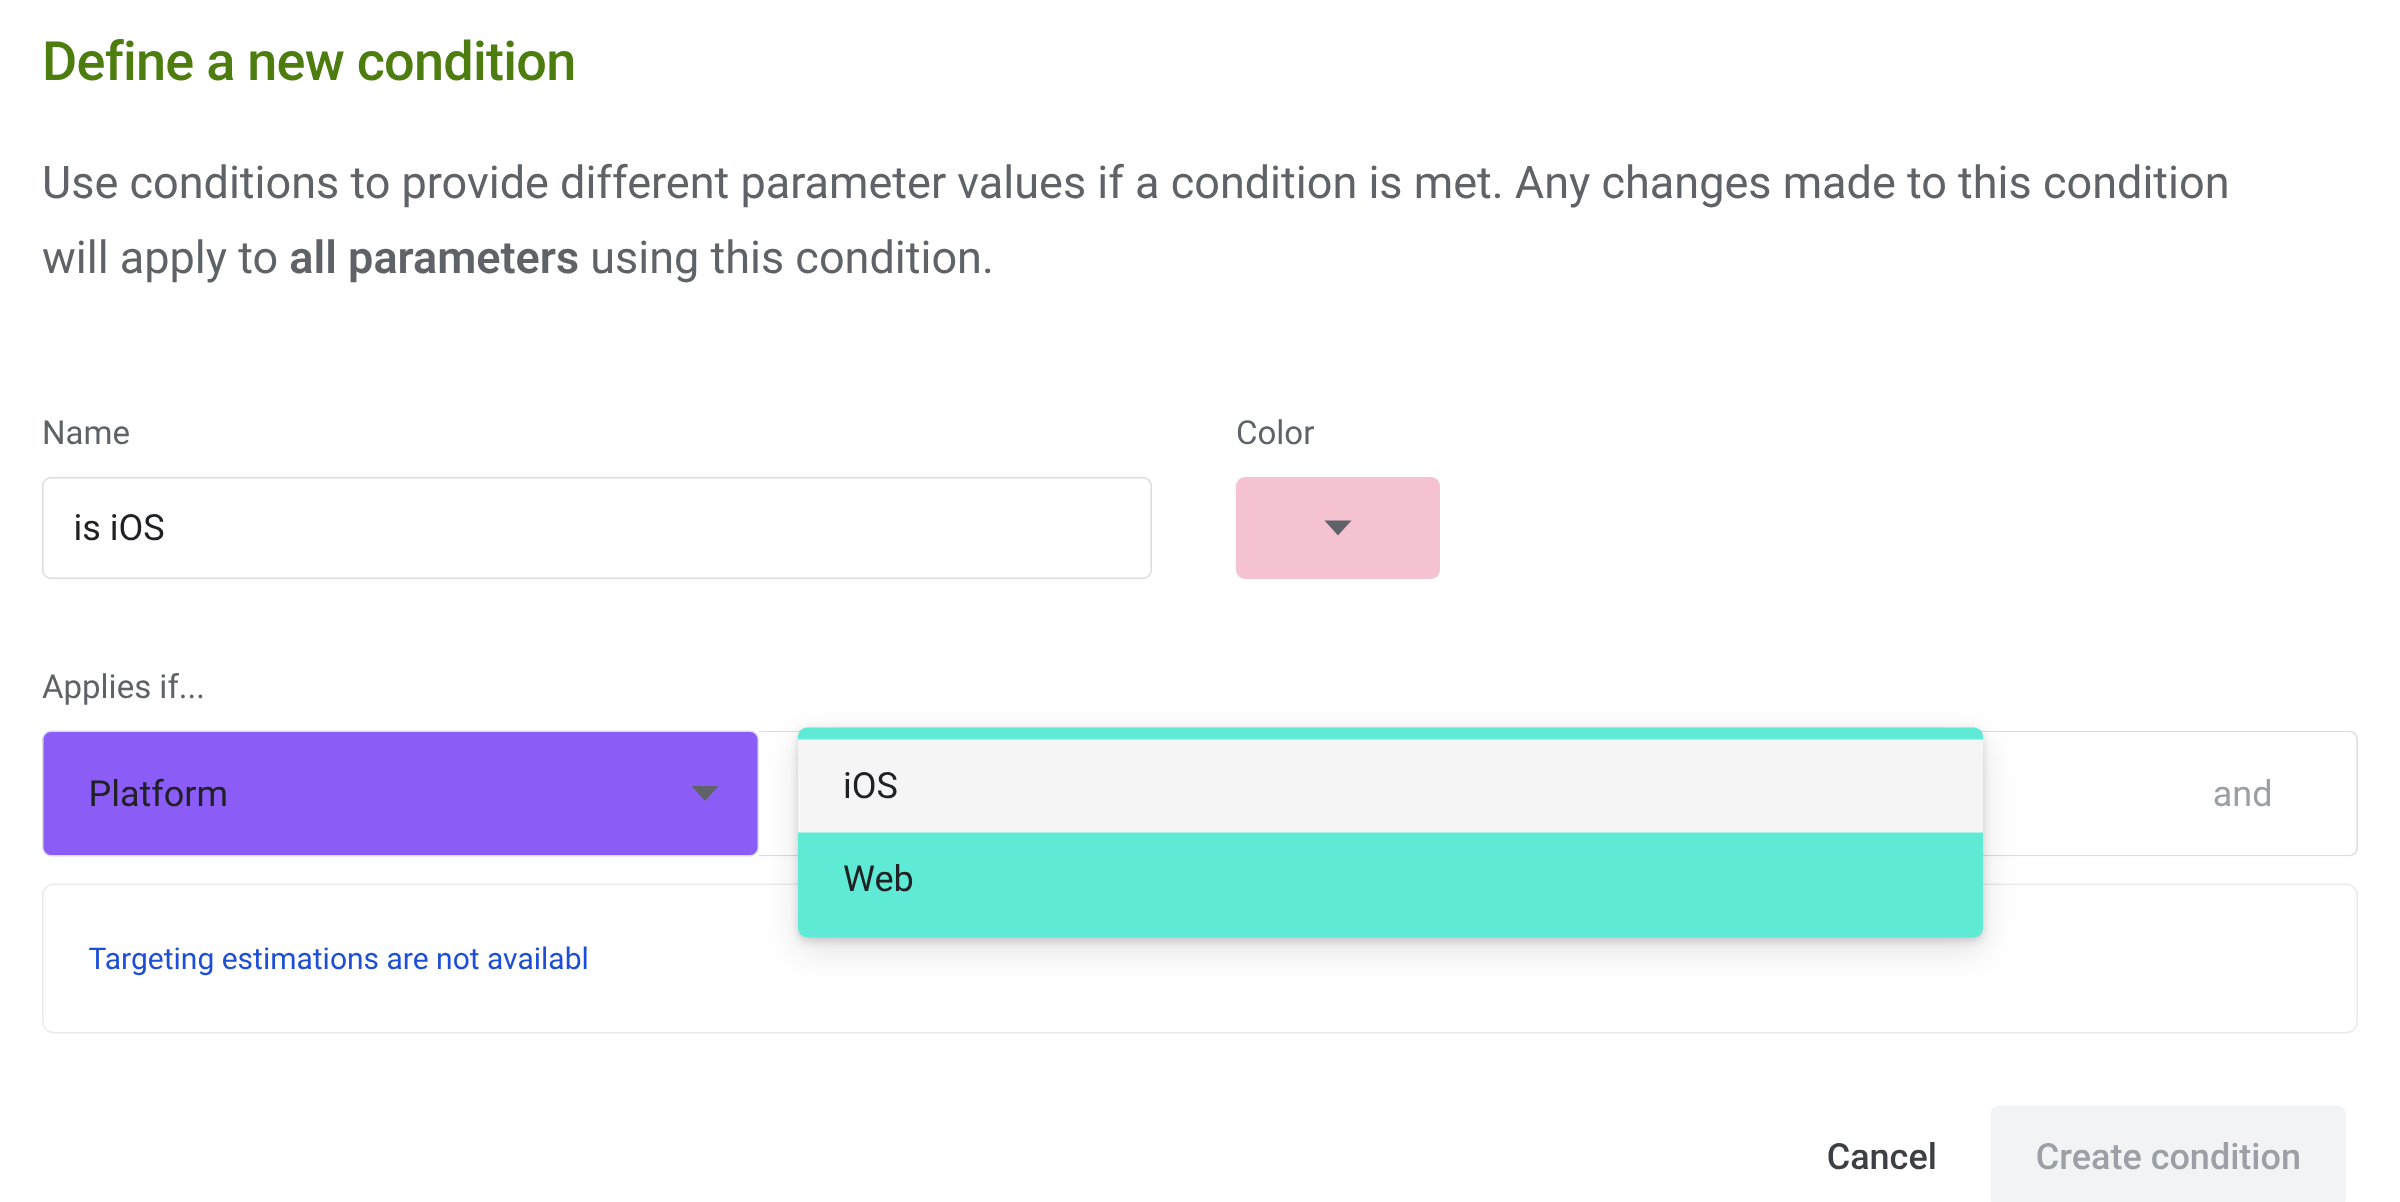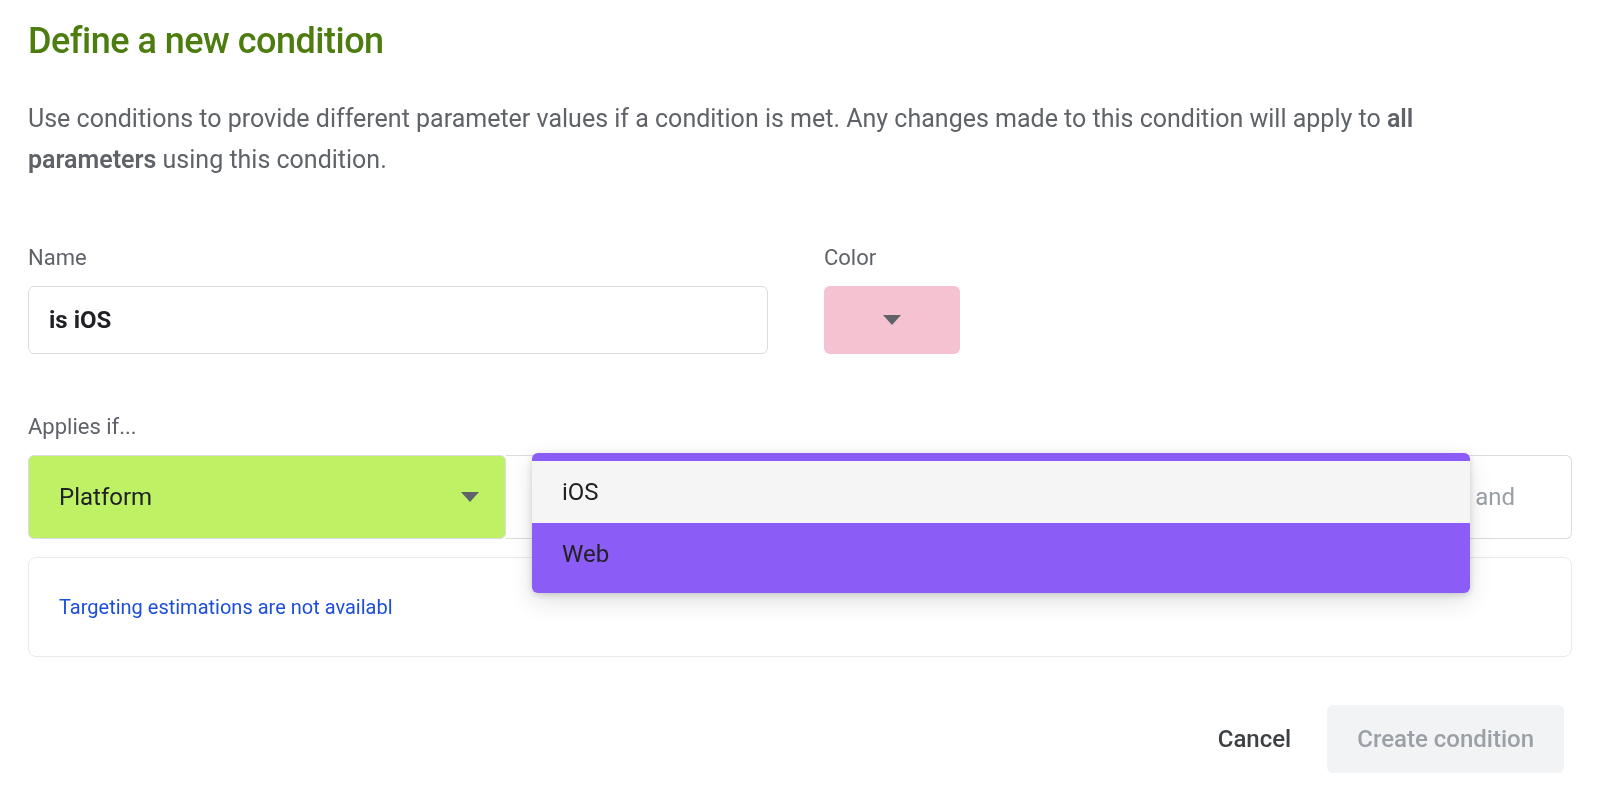--- a/index.html
+++ b/index.html
@@ -14,24 +14,24 @@
       color: #202124;
     }
     .title {
       font-size: 36px;
       font-weight: 500;
       color: #4d7c0f;
       margin-bottom: 36px;
       letter-spacing: -0.5px;
     }
     .description {
-      font-size: 25px;
+      font-size: 30px;
       color: #5f6368;
       line-height: 1.65;
-      margin-bottom: 64px;
+      margin-bottom: 80px;
       max-width: 1460px;
     }
     .description .bold {
       font-weight: 600;
       color: #5f6368;
     }
     .form-row {
       display: flex;
       gap: 56px;
       margin-bottom: 60px;
@@ -48,21 +48,20 @@
     .name-input {
       width: 740px;
       height: 68px;
       border: 1px solid #dadce0;
       border-radius: 6px;
       padding: 0 20px;
       font-size: 24px;
       color: #202124;
       font-family: inherit;
       outline: none;
-      font-weight: bold;
     }
     .color-dropdown {
       width: 136px;
       height: 68px;
       background: #f4c2d0;
       border: none;
       border-radius: 6px;
       display: flex;
       align-items: center;
       justify-content: center;
@@ -88,21 +87,21 @@
     .platform-select {
       width: 478px;
       height: 84px;
       border: 1px solid #dadce0;
       border-radius: 6px;
       display: flex;
       align-items: center;
       justify-content: space-between;
       padding: 0 26px 0 30px;
       cursor: pointer;
-      background: #bef264;
+      background: #8b5cf6;
     }
     .platform-select-text {
       font-size: 24px;
       color: #202124;
     }
     .and-segment {
       flex: 1;
       height: 84px;
       border: 1px solid #dadce0;
       border-left: none;
@@ -113,22 +112,22 @@
       padding-right: 56px;
     }
     .and-text {
       font-size: 24px;
       color: #9aa0a6;
     }
     .dropdown-menu {
       position: absolute;
       left: 504px;
       top: -2px;
-      width: 938px;
-      background: #8b5cf6;
+      width: 790px;
+      background: #5eead4;
       border-radius: 6px;
       box-shadow: 0 2px 6px rgba(0,0,0,0.15), 0 8px 24px rgba(0,0,0,0.12);
       z-index: 10;
       padding: 8px 0;
       text-align: center;
     }
     .dropdown-option {
       height: 62px;
       display: flex;
       align-items: center;

